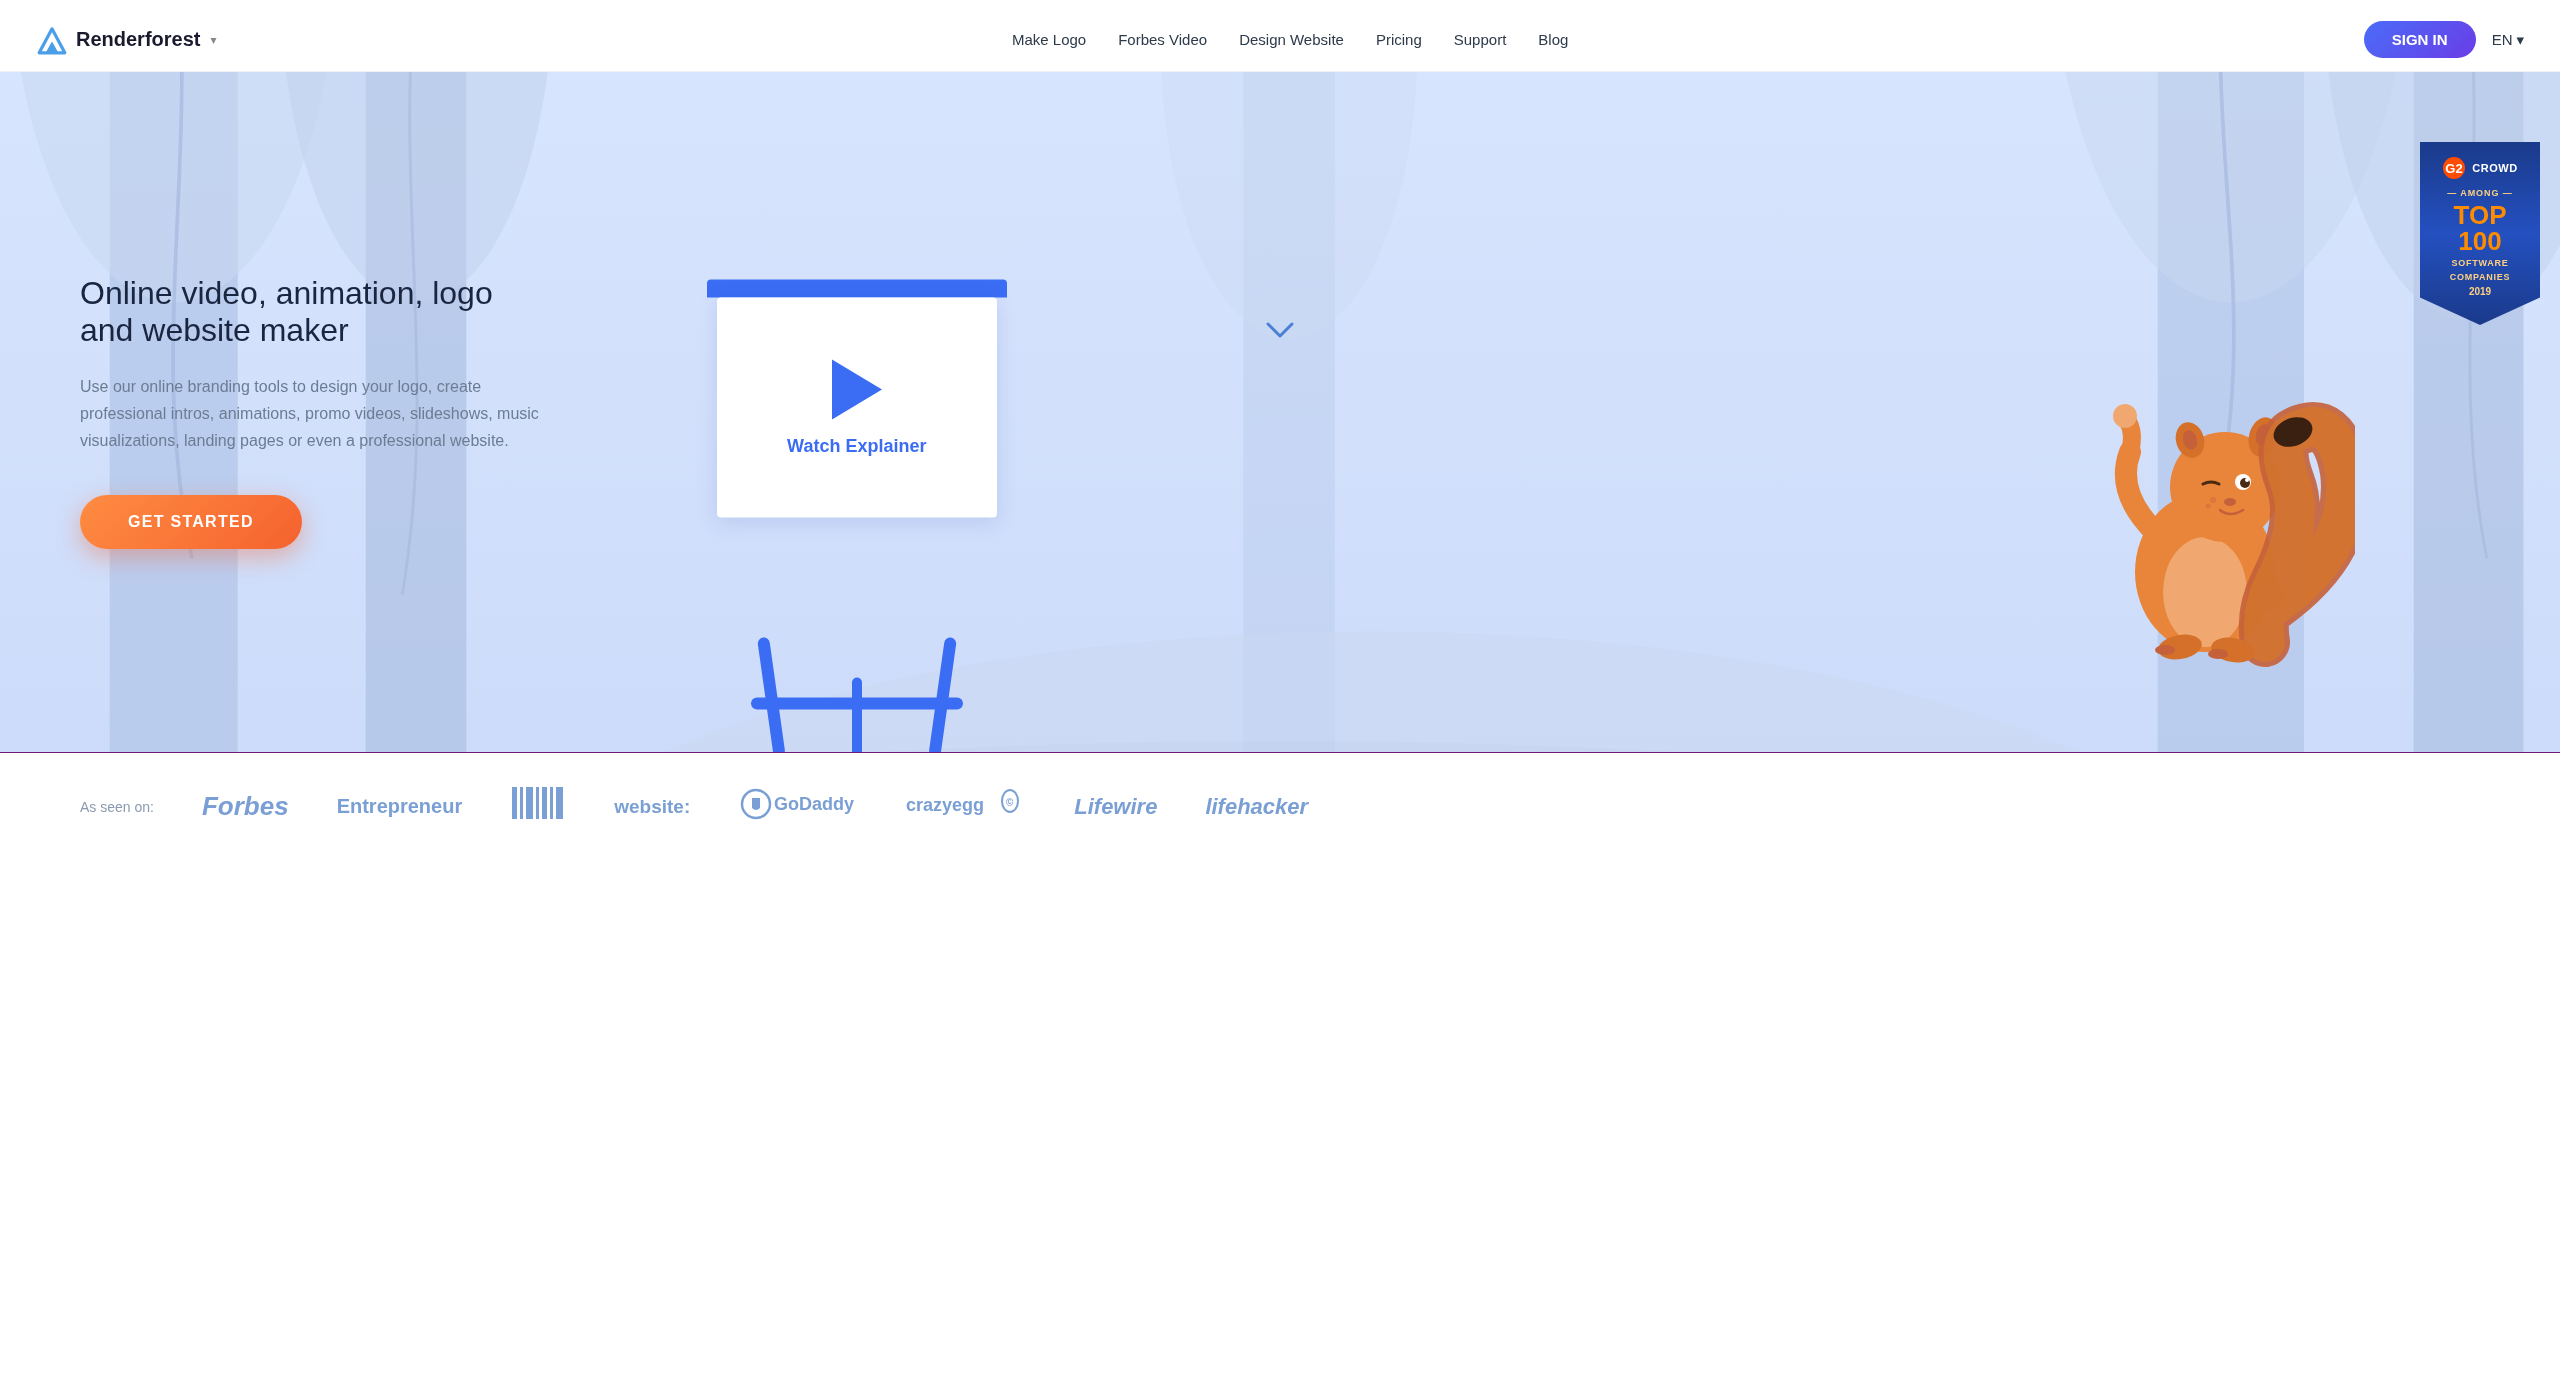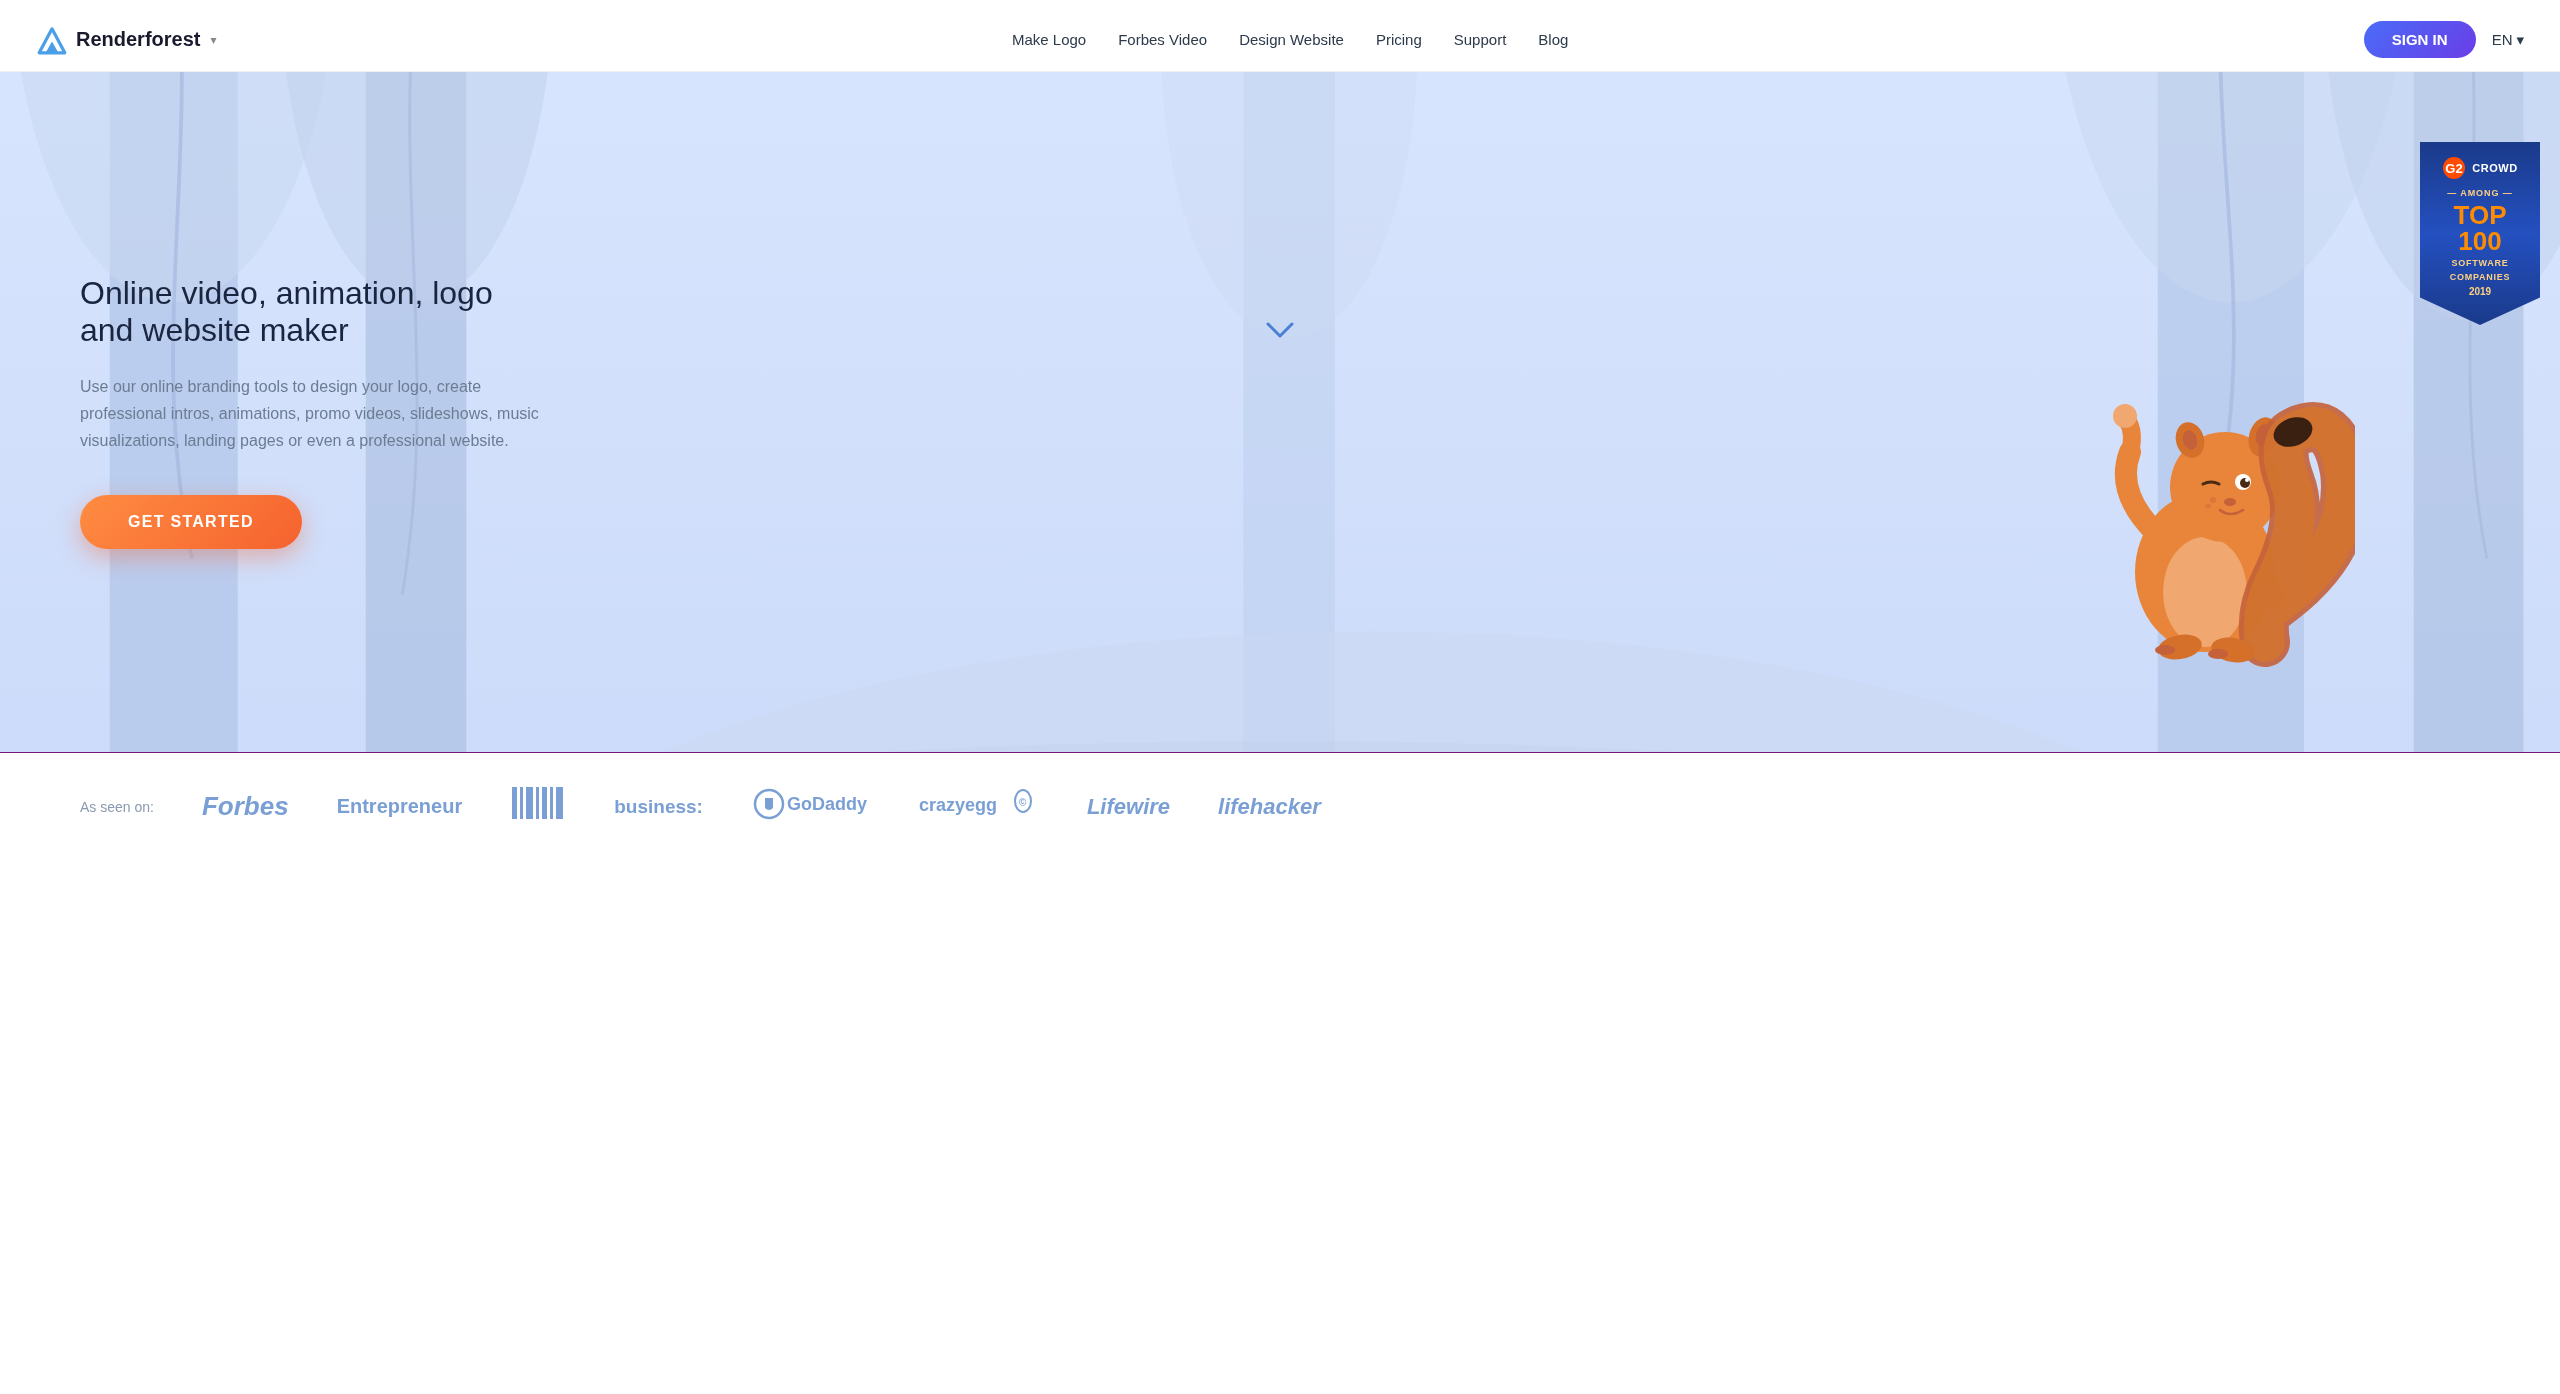--- a/index.html
+++ b/index.html
@@ -273,20 +273,36 @@
       <span class="g2-year-text">2019</span>
     </div>
   </div>
 
   <div class="hero-content">
     <h1 class="hero-title">Online video, animation, logo and website maker</h1>
     <p class="hero-desc">Use our online branding tools to design your logo, create professional intros, animations, promo videos, slideshows, music visualizations, landing pages or even a professional website.</p>
     <button class="btn-get-started">GET STARTED</button>
   </div>
 
+  <div class="easel-wrapper">
+    <div style="position:relative;">
+      <div class="easel-top-bar"></div>
+      <div class="easel-canvas">
+        <div class="play-icon"></div>
+        <span class="watch-explainer-text">Watch Explainer</span>
+      </div>
+
+      <div class="easel-legs">
+        <div class="easel-leg-left"></div>
+        <div class="easel-cross"></div>
+        <div class="easel-leg-right"></div>
+        <div class="easel-leg-mid"></div>
+      </div>
+    </div>
+  </div>
 
   <div class="squirrel-area">
     <svg width="280" height="340" viewBox="0 0 280 340" xmlns="http://www.w3.org/2000/svg">
 
       <ellipse cx="130" cy="240" rx="70" ry="80" fill="#e8853a"></ellipse>
 
       <ellipse cx="130" cy="260" rx="42" ry="55" fill="#f0a870"></ellipse>
 
       <circle cx="150" cy="155" r="55" fill="#e8853a"></circle>
 
@@ -343,21 +359,21 @@
       <svg width="56" height="36" viewBox="0 0 56 36">
         <rect x="2" y="2" width="5" height="32" fill="#7a9fd4"></rect>
         <rect x="10" y="2" width="3" height="32" fill="#7a9fd4"></rect>
         <rect x="16" y="2" width="7" height="32" fill="#7a9fd4"></rect>
         <rect x="26" y="2" width="3" height="32" fill="#7a9fd4"></rect>
         <rect x="32" y="2" width="5" height="32" fill="#7a9fd4"></rect>
         <rect x="40" y="2" width="3" height="32" fill="#7a9fd4"></rect>
         <rect x="46" y="2" width="7" height="32" fill="#7a9fd4"></rect>
       </svg>
     </span>
-    <span class="brand-logo business">business:</span>
+    <span class="brand-logo business">website:</span>
     <span class="brand-logo godaddy">
       <svg width="120" height="36" viewBox="0 0 120 36">
 
         <circle cx="18" cy="18" r="14" fill="none" stroke="#7a9fd4" stroke-width="2.5"></circle>
         <path d="M14 12 L22 12 L22 22 Q18 26 14 22 Z" fill="#7a9fd4"></path>
         <text x="36" y="24" font-size="18" font-weight="700" fill="#7a9fd4" font-family="sans-serif">GoDaddy</text>
       </svg>
     </span>
     <span class="brand-logo crazyegg">
       <svg width="120" height="36" viewBox="0 0 120 36">

